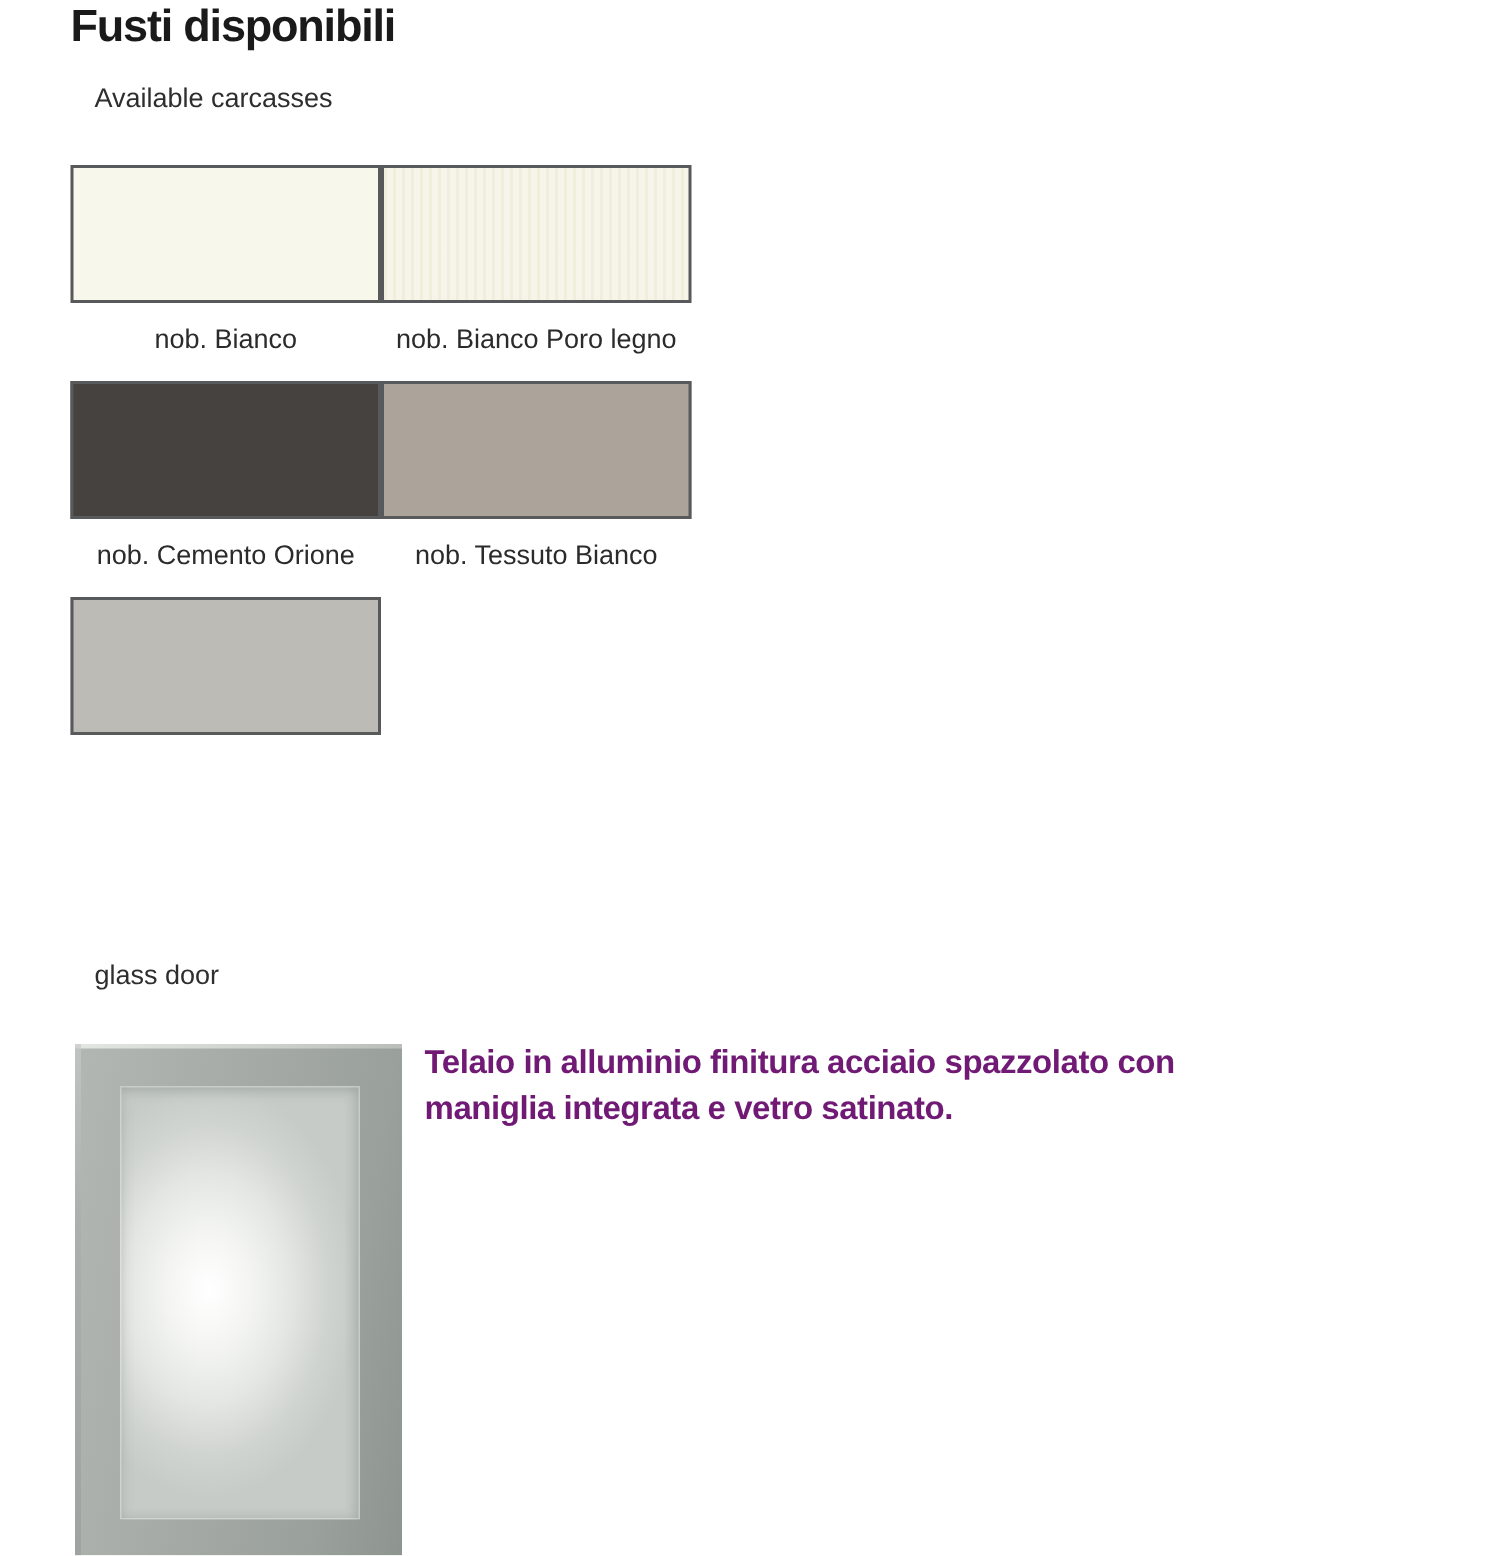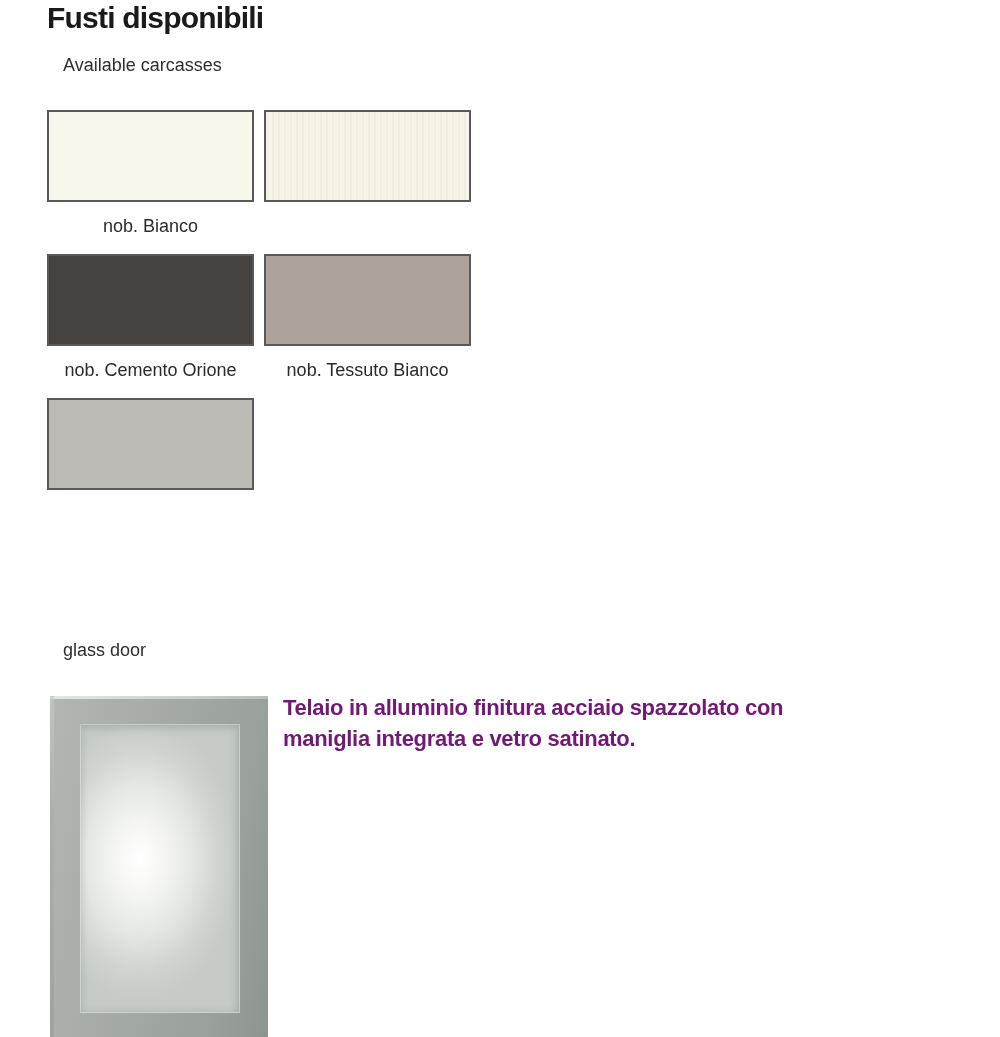--- a/index.html
+++ b/index.html
@@ -41,21 +41,21 @@
   #title2 { top: 585px; }
   #sub2   { top: 624px; }
 
   
   .swatch-grid {
     position: absolute;
     left: 47px;
     top: 110px;
     display: grid;
     grid-template-columns: 207px 207px;
-    column-gap: 10px;
+    column-gap: 0;
   }
   .swatch-cell { width: 207px; }
   .swatch {
     width: 203px;
     height: 88px;
     border: 2px solid #58595b;
     background-repeat: repeat;
   }
   .swatch-label {
     margin: 14px 0 17px 0;
@@ -142,20 +142,21 @@
   <div id="sub1" class="sec-sub">Available carcasses</div>
 
   <div class="swatch-grid">
     <div class="swatch-cell">
       <div class="swatch" style="background-color: rgb(248, 247, 236); border-color: rgb(88, 89, 91);"></div>
       <div class="swatch-label">nob. Bianco</div>
     </div>
 
     <div class="swatch-cell">
       <div class="swatch tex-poro" style="background-color: rgb(247, 245, 233); border-color: rgb(88, 89, 91);"></div>
+      <div class="swatch-label">nob. Bianco Poro legno</div>
     </div>
 
     <div class="swatch-cell">
       <div class="swatch" style="background-color: rgb(69, 66, 64); border-color: rgb(88, 89, 91);"></div>
       <div class="swatch-label">nob. Cemento Orione</div>
     </div>
 
     <div class="swatch-cell">
       <div class="swatch" style="background-color: rgb(172, 164, 155); border-color: rgb(88, 89, 91);"></div>
       <div class="swatch-label">nob. Tessuto Bianco</div>

